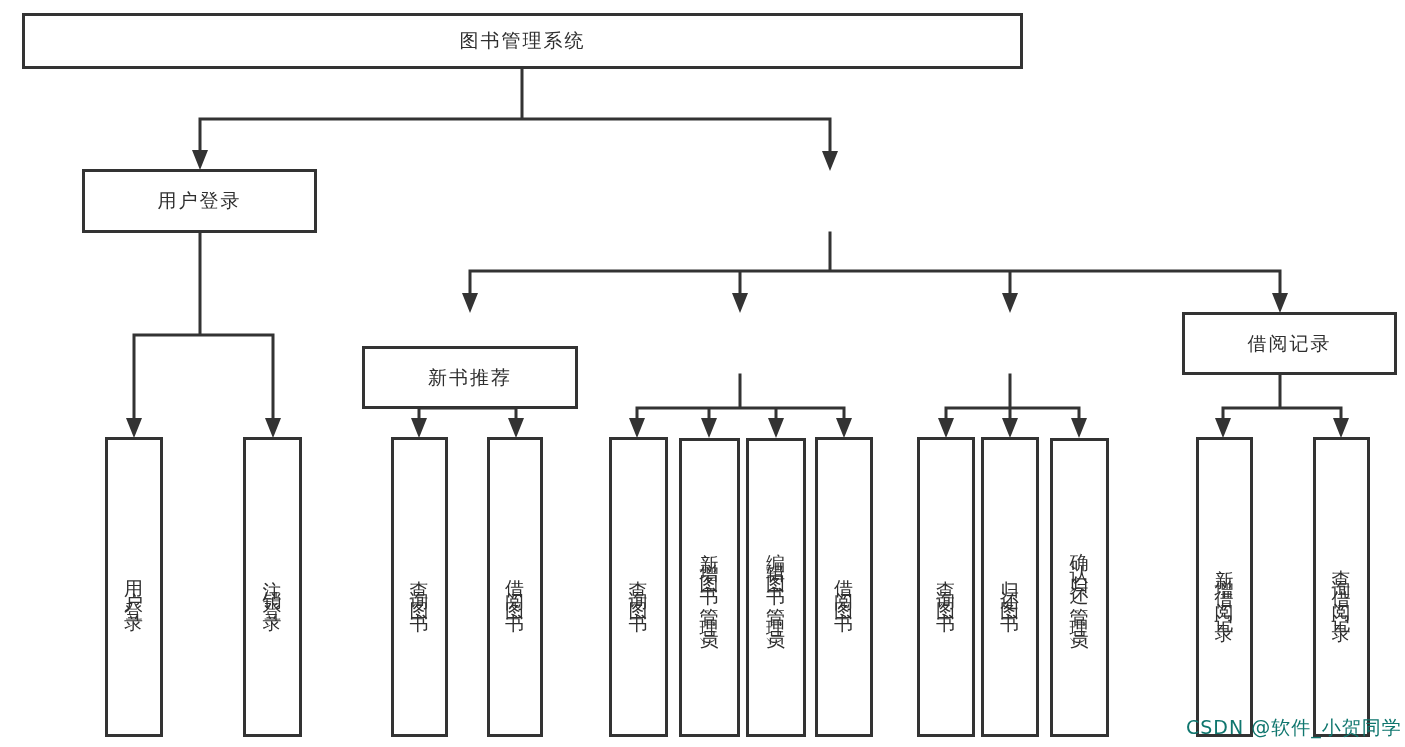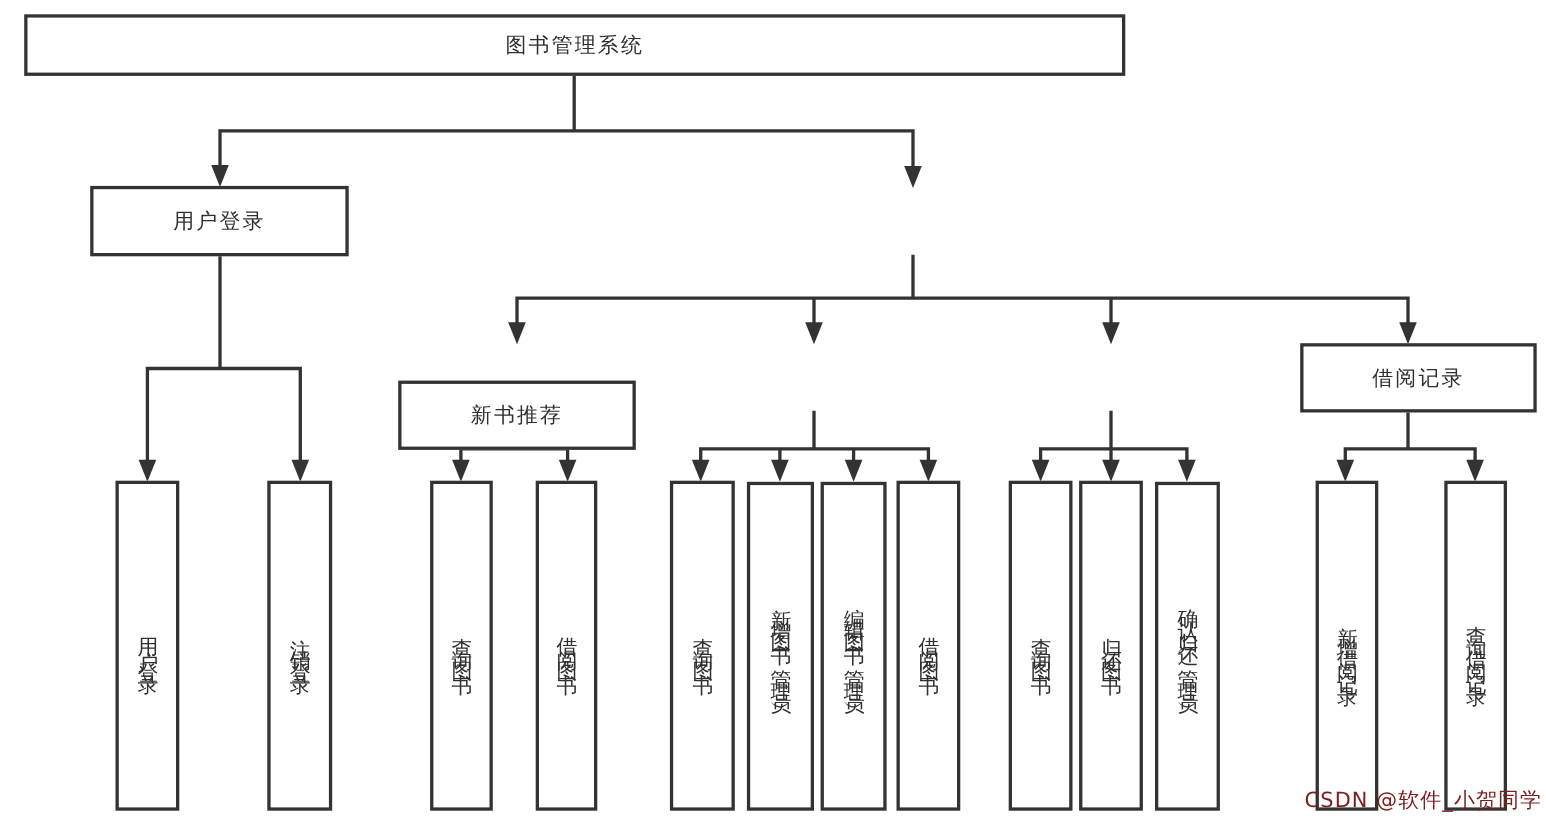--- a/index.html
+++ b/index.html
@@ -37,21 +37,21 @@
     font-size: 19px;
     letter-spacing: 11px;
     line-height: 1;
   }
   .watermark {
     position: absolute;
     left: 1186px;
     top: 715px;
     font-size: 19px;
     letter-spacing: 1px;
-    color: #7f1d1d;
+    color: #0f766e;
     white-space: nowrap;
     z-index: 5;
   }
 </style>
 </head>
 <body>
 
 <div id="canvas">
 
   <svg id="wires" viewBox="0 0 1405 747" xmlns="http://www.w3.org/2000/svg">

